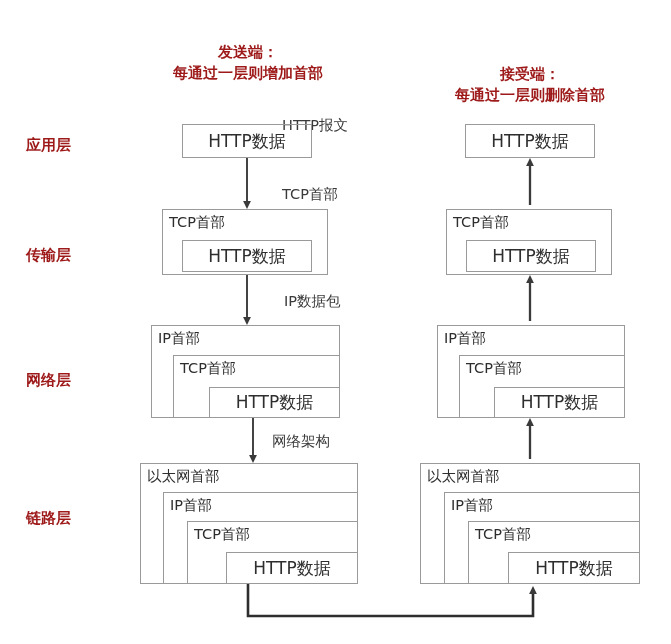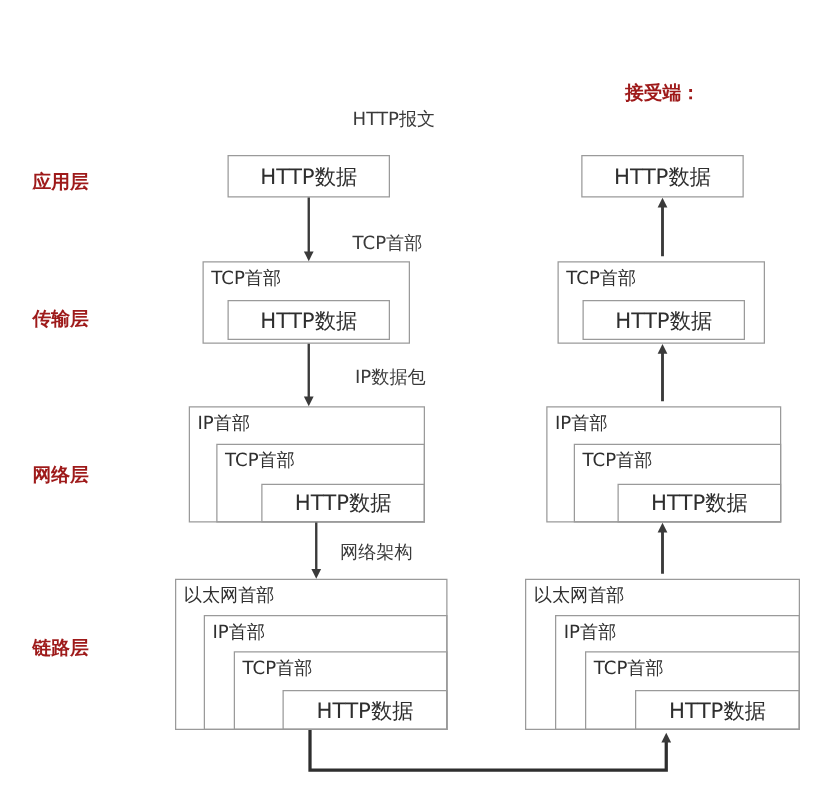--- a/index.html
+++ b/index.html
@@ -36,31 +36,34 @@
 
   svg.arrows{position:absolute;left:0;top:0;width:671px;height:644px;
     pointer-events:none;}
 </style>
 </head>
 <body>
 
 <div id="stage">
 
   <div class="hdr" style="left:108px;top:42px;width:280px;">
+    <div>发送端：</div>
+    <div>每通过一层则增加首部</div>
   </div>
   <div class="hdr" style="left:390px;top:42px;width:280px;margin-top:22px;">
     <div>接受端：</div>
+    <div>每通过一层则删除首部</div>
   </div>
 
   <div class="layer-label" style="left:26px;top:136px;">应用层</div>
   <div class="layer-label" style="left:26px;top:246px;font-family:Liberation Mono, monospace;">传输层</div>
   <div class="layer-label" style="left:26px;top:371px;">网络层</div>
   <div class="layer-label" style="left:26px;top:509px;">链路层</div>
 
-  <div class="note" style="left:282px;top:86px;">HTTP报文</div>
+  <div class="note" style="left:282px;top:116px;">HTTP报文</div>
   <div class="note" style="left:282px;top:185px;">TCP首部</div>
   <div class="note" style="left:284px;top:292px;text-align:right;">IP数据包</div>
   <div class="note" style="left:272px;top:432px;text-align:right;">网络架构</div>
 
   <div class="box centered" style="left:182px;top:124px;width:130px;height:34px;">HTTP数据</div>
 
   <div class="box" style="left:162px;top:209px;width:166px;height:66px;">
     <span class="cap">TCP首部</span>
   </div>
   <div class="box centered" style="left:182px;top:240px;width:130px;height:32px;">HTTP数据</div>

